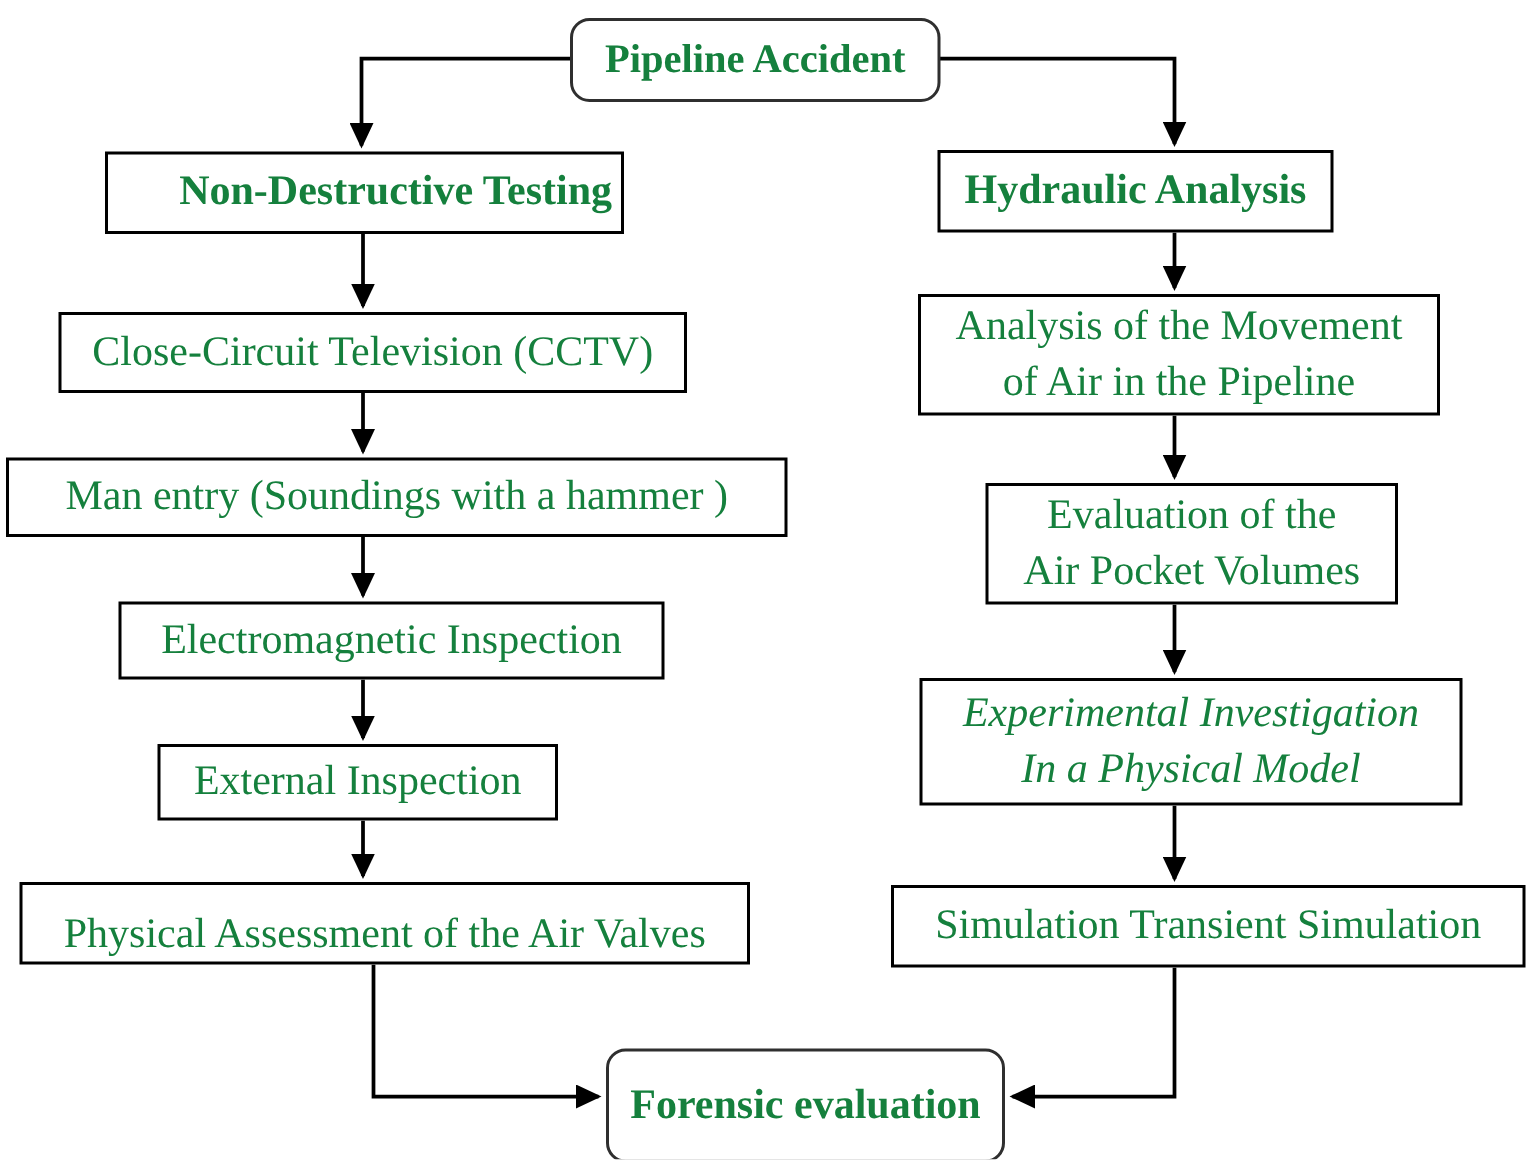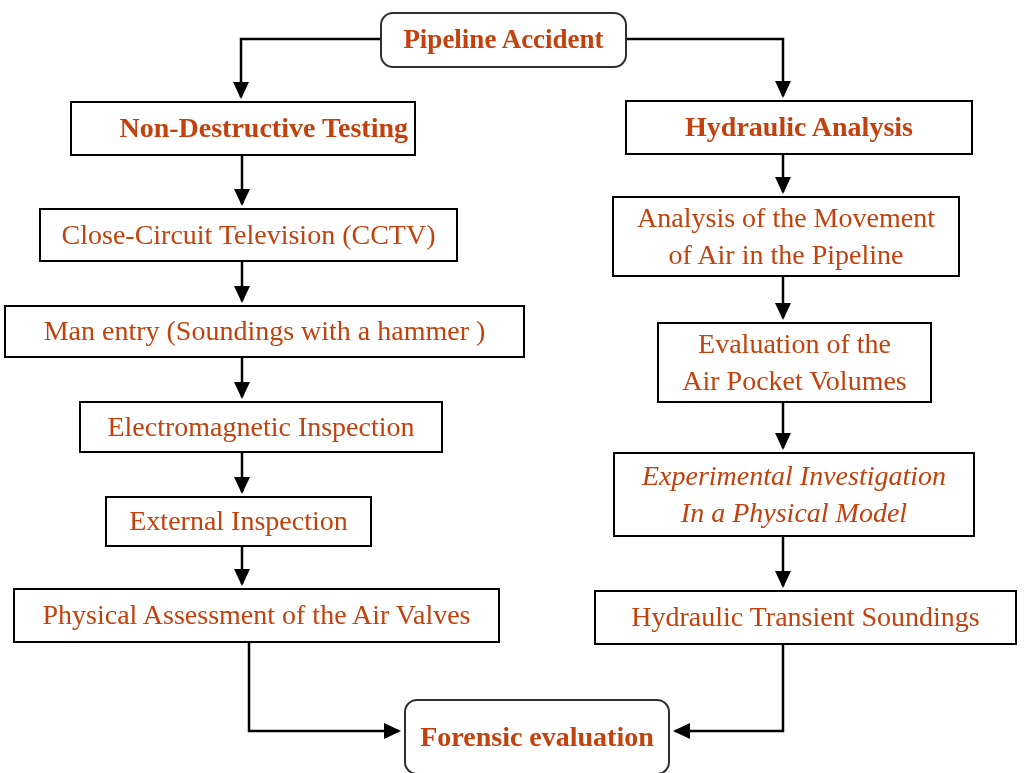--- a/index.html
+++ b/index.html
@@ -1,18 +1,18 @@
 <!DOCTYPE html>
 <html><head>
 <meta charset="utf-8">
 <style>
   html,body { margin:0; padding:0; background:#ffffff; }
   .canvas {
     position:relative; width:1024px; height:773px; background:#ffffff;
-    font-family:"Liberation Serif", serif; color:#c2410c; overflow:hidden;
+    font-family:"Liberation Serif", serif; color:#15803d; overflow:hidden;
   }
   .wires { position:absolute; left:0; top:0; }
   .node {
     position:absolute; box-sizing:border-box; background:#ffffff;
     border:2px solid #000; display:flex; align-items:center; justify-content:center;
     text-align:center; font-size:28px; line-height:1.3; white-space:pre-line;
     padding:0 6px;
   }
   .node.rounded { border-radius:13px; border-color:#2f2f2f; }
   .node.bold { font-weight:700; }
@@ -66,44 +66,44 @@
   </div>
 
   <div class="node" style="left:105px; top:496px; width:267px; height:51px;">
     <span>External Inspection</span>
   </div>
 
   <div class="node" style="left:79px; top:401px; width:364px; height:52px;">
     <span>Electromagnetic Inspection</span>
   </div>
 
-  <div class="node" style="left:13px; top:588px; width:487px; height:55px;">
+  <div class="node" style="left:13px; top:588px; width:487px; height:55px;align-items:flex-end;">
     <span>Physical Assessment of the Air Valves</span>
   </div>
 
-  <div class="node bold" style="left:625px; top:100px; width:348px; height:55px;">
+  <div class="node bold" style="left:625px; top:100px; width:264px; height:55px;">
     <span>Hydraulic Analysis</span>
   </div>
 
   <div class="node" style="left:612px; top:196px; width:348px; height:81px;">
     <span>Analysis of the Movement
 of Air in the Pipeline</span>
   </div>
 
   <div class="node" style="left:657px; top:322px; width:275px; height:81px;">
     <span>Evaluation of the
 Air Pocket Volumes</span>
   </div>
 
   <div class="node" style="left:613px; top:452px; width:362px; height:85px;font-style:italic;">
     <span>Experimental Investigation
 In a Physical Model</span>
   </div>
 
   <div class="node" style="left:594px; top:590px; width:423px; height:55px;">
-    <span>Hydraulic Transient Soundings</span>
+    <span>Simulation Transient Simulation</span>
   </div>
 
   <div class="node rounded bold" style="left:404px; top:699px; width:266px; height:76px;">
     <span>Forensic evaluation</span>
   </div>
 
 </div>
 
 </body></html>

